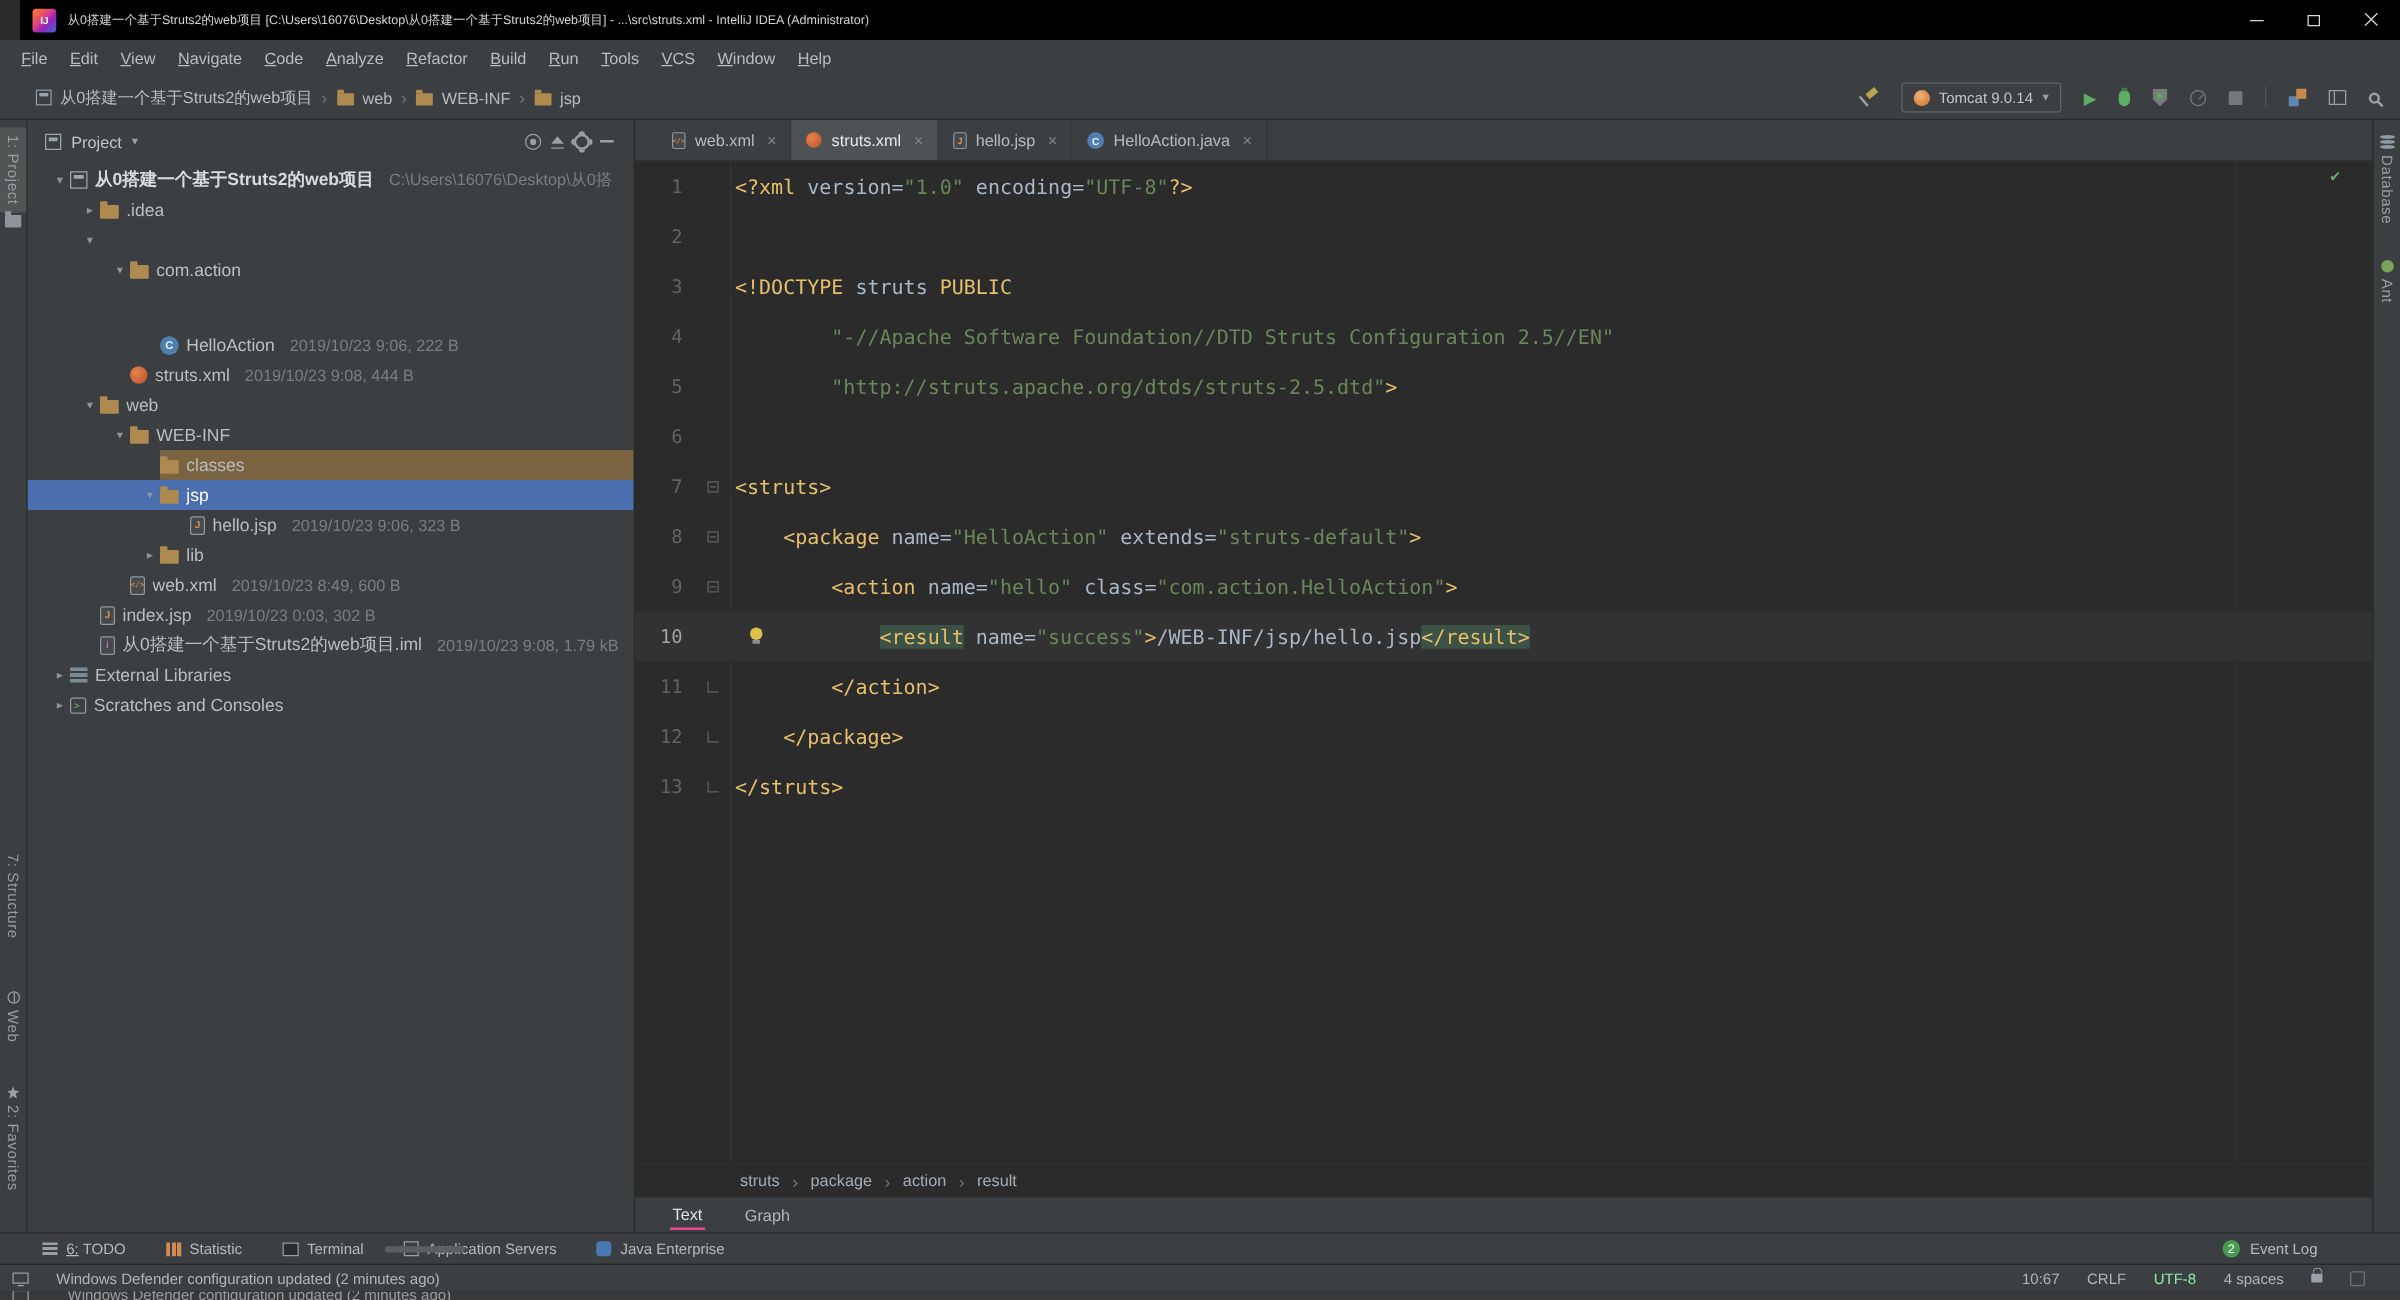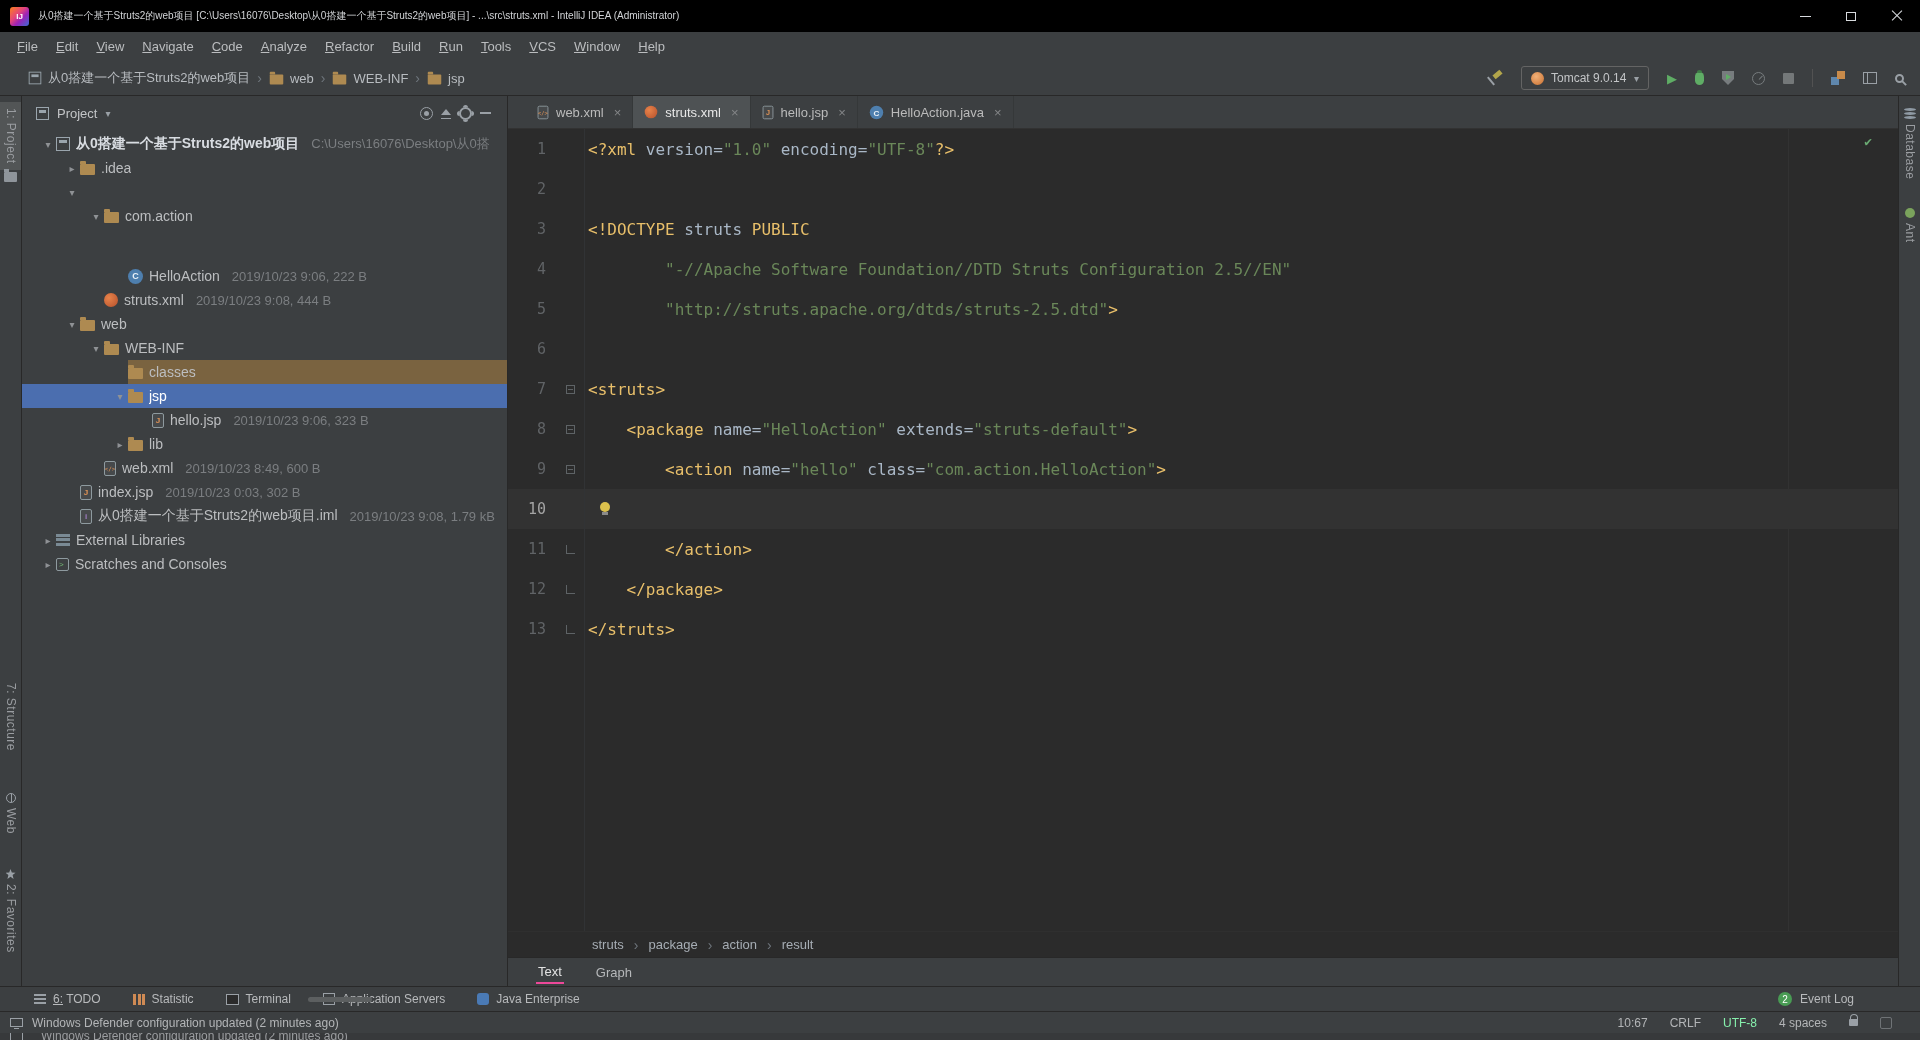--- a/index.html
+++ b/index.html
@@ -1,21 +1,21 @@
 <!DOCTYPE html>
 <html><head>
 <meta charset="utf-8">
 <style>
   *{box-sizing:border-box;margin:0;padding:0}
   html,body{width:1920px;height:1040px;overflow:hidden}
   body{position:relative;background:#2b2b2b;font-family:"Liberation Sans",sans-serif;color:#bbbdbf;-webkit-font-smoothing:antialiased}
   .app{position:absolute;inset:0}
 
   
-  .titlebar{position:absolute;top:0;left:0;right:0;height:32px;background:#000;display:flex;align-items:center;gap:9px;padding-left:10px}
+  .titlebar{position:absolute;top:0;left:16px;right:0;height:32px;background:#000;display:flex;align-items:center;gap:9px;padding-left:10px}
   .logo{width:19px;height:19px;border-radius:3px;background:linear-gradient(135deg,#fc801d,#e4447b 40%,#9c23b8 62%,#3a6ad4);color:#fff;font-size:8px;font-weight:bold;display:flex;align-items:center;justify-content:center;flex:none}
   .title{font-size:10px;color:#d2d4d7;white-space:nowrap;overflow:hidden}
   .win-controls{margin-left:auto;display:flex;height:100%}
   .win-btn{width:46px;height:32px;display:flex;align-items:center;justify-content:center}
   .wc-min-glyph{width:11px;height:1px;background:#d7dade}
   .wc-max-glyph{width:10px;height:9px;border:1px solid #d7dade}
   .wc-close-glyph{width:12px;height:12px;position:relative}
   .wc-close-glyph::before,.wc-close-glyph::after{content:"";position:absolute;top:5px;left:-1px;width:14px;height:1px;background:#d7dade}
   .wc-close-glyph::before{transform:rotate(45deg)}
   .wc-close-glyph::after{transform:rotate(-45deg)}
@@ -162,21 +162,21 @@
   .ic-app-server{width:12px;height:12px;border:1px solid #9aa0a6;position:relative}
   .ic-app-server::after{content:"";position:absolute;left:1px;right:1px;top:5px;height:1px;background:#9aa0a6}
   .ic-java-ee{width:12px;height:12px;border-radius:3px;background:#4a7ab5}
   .event-log{position:absolute;right:66px;top:0;bottom:0;display:flex;align-items:center;gap:8px;font-size:12px;color:#b8babc}
   .badge{width:14px;height:14px;border-radius:50%;background:#499c54;color:#fff;font-size:10px;display:flex;align-items:center;justify-content:center}
   .hscroll{position:absolute;left:308px;top:10px;width:64px;height:5px;border-radius:3px;background:#5c5f60}
 
   .status-bar{position:absolute;left:0;right:0;bottom:7px;height:22px;background:#3c3f41;border-top:1px solid #282828;display:flex;align-items:center;font-size:12px;color:#b3b5b7}
   .monitor-ic{width:13px;height:9px;border:1px solid #9aa0a6;position:relative;margin-left:10px;flex:none}
   .monitor-ic::after{content:"";position:absolute;left:3px;bottom:-3px;width:5px;height:1px;background:#9aa0a6}
-  .msg{margin-left:9px;white-space:nowrap}
+  .msg{margin-left:22px;white-space:nowrap}
   .status-right{margin-left:auto;display:flex;align-items:center;gap:22px;padding-right:28px}
   .status-right .dim{color:#86efac}
   .lock-ic{width:9px;height:7px;background:#9aa0a6;position:relative;border-radius:1px}
   .lock-ic::before{content:"";position:absolute;top:-5px;left:1px;width:6px;height:5px;border:1.5px solid #9aa0a6;border-bottom:none;border-radius:4px 4px 0 0}
   .grip-ic{width:12px;height:12px;border:1px solid #6f7376;border-radius:2px}
 
   .artifact{position:absolute;left:0;right:0;bottom:0;height:7px;background:#37393b;overflow:hidden}
   .artifact-inner{display:flex;align-items:center;gap:9px;height:22px;margin-top:-8px;font-size:12px;color:#9b9da0}
 </style>
 </head>
@@ -489,20 +489,21 @@
               <span class="ln">9</span>
               <span class="fold">
                 <span class="fold-start"></span>
               </span>
               <span class="code"><span class="tok-txt">        </span><span class="tok-tag">&lt;action</span><span class="tok-txt"> name=</span><span class="tok-str">"hello"</span><span class="tok-txt"> class=</span><span class="tok-str">"com.action.HelloAction"</span><span class="tok-tag">&gt;</span></span>
             </div>
             <div class="code-line current">
               <span class="ln">10</span>
               <span class="fold"></span>
               <span class="bulb"></span>
+              <span class="code"><span class="tok-txt">            </span><span class="tok-tag tok-hl">&lt;result</span><span class="tok-txt"> name=</span><span class="tok-str">"success"</span><span class="tok-tag">&gt;</span><span class="tok-txt">/WEB-INF/jsp/hello.jsp</span><span class="tok-tag tok-hl">&lt;/result&gt;</span></span>
             </div>
             <div class="code-line">
               <span class="ln">11</span>
               <span class="fold">
                 <span class="fold-end"></span>
               </span>
               <span class="code"><span class="tok-txt">        </span><span class="tok-tag">&lt;/action&gt;</span></span>
             </div>
             <div class="code-line">
               <span class="ln">12</span>

